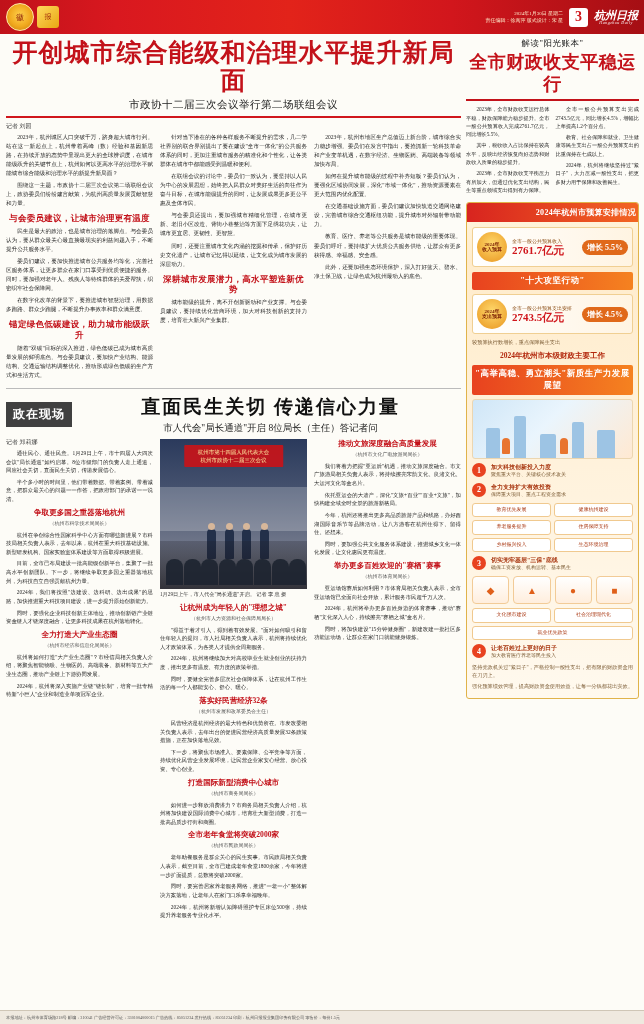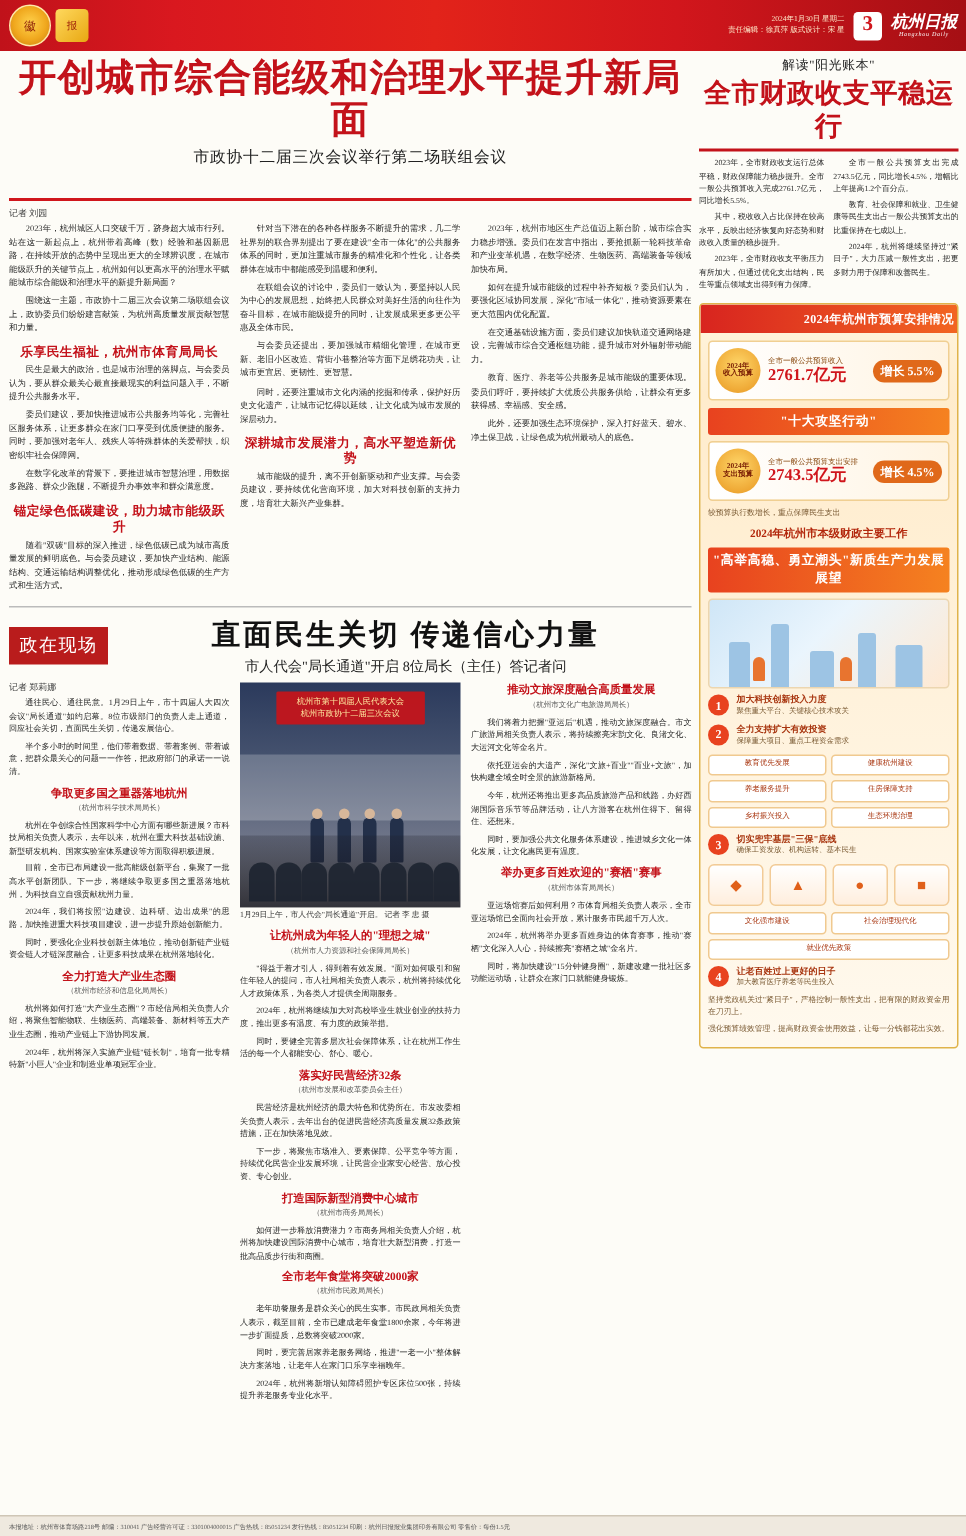--- a/index.html
+++ b/index.html
@@ -49,21 +49,21 @@
   .mh-paper{font-size:11px;font-weight:bold;color:#fff;line-height:1;text-align:center;font-style:italic;}
   .mh-paper small{display:block;font-size:4px;font-weight:normal;letter-spacing:.5px;}
 
   
   .body-wrap{display:flex;height:972px;}
   .left-col{width:466px;padding:5px 5px 0 6px;box-sizing:border-box;position:relative;}
   .right-col{width:178px;padding:4px 5px 0 0;box-sizing:border-box;}
 
   
   .lead-head{
-    text-align:center;border-bottom:2px solid #d0161c;padding-bottom:20px;margin-bottom:4px;
+    text-align:center;border-bottom:2px solid #d0161c;padding-bottom:4px;margin-bottom:4px;
   }
   .lead-title{
     font-size:25px;font-weight:bold;color:#c3121a;letter-spacing:1px;line-height:1.12;
     font-family:"Liberation Serif",serif;
   }
   .lead-sub{font-size:10.5px;color:#222;margin-top:3px;letter-spacing:.5px;}
 
   .byline{font-size:6px;color:#444;margin:3px 0 2px;}
 
   .cols3{display:flex;gap:7px;}
@@ -75,21 +75,21 @@
   .subhead{
     font-size:8.5px;font-weight:bold;color:#111;text-align:center;margin:5px 0 3px;
     letter-spacing:.3px;line-height:1.25;
   }
   .subhead.red{color:#c3121a;}
 
   
   .feature{margin-top:5px;border-top:1px solid #bbb;padding-top:5px;}
   .feat-top{display:flex;align-items:center;gap:8px;}
   .feat-tag{
-    background:#b91c1c;color:#fff;font-size:12px;font-weight:normal;
+    background:#404040;color:#fff;font-size:12px;font-weight:bold;
     padding:4px 7px;letter-spacing:1px;white-space:nowrap;flex:none;
   }
   .feat-titles{flex:1;text-align:center;}
   .feat-title{font-size:19px;font-weight:bold;letter-spacing:2px;color:#111;}
   .feat-sub{font-size:9.5px;color:#222;margin-top:2px;}
 
   
   .photo{
     position:relative;width:100%;height:150px;margin:4px 0 2px;
     background:linear-gradient(180deg,#2b3a5c 0%,#46536f 35%,#6d7488 68%,#8e8e92 100%);
@@ -227,21 +227,21 @@
       <div class="lead-head">
         <div class="lead-title">开创城市综合能级和治理水平提升新局面</div>
         <div class="lead-sub">市政协十二届三次会议举行第二场联组会议</div>
       </div>
       <div class="byline">记者  刘园</div>
 
       <div class="cols3">
         <div class="col">
           <p>2023年，杭州城区人口突破千万，跻身超大城市行列。站在这一新起点上，杭州带着高峰（数）经验和基因新思路，在持续开放的态势中呈现出更大的全球辨识度，在城市能级跃升的关键节点上，杭州如何以更高水平的治理水平赋能城市综合能级和治理水平的新提升新局面？</p>
           <p>围绕这一主题，市政协十二届三次会议第二场联组会议上，政协委员们纷纷建言献策，为杭州高质量发展贡献智慧和力量。</p>
-          <div class="subhead red">乐享民生福祉，杭州市体育局局长</div>
+          <div class="subhead red">与会委员建议，让城市治理更有温度</div>
           <p>民生是最大的政治，也是城市治理的落脚点。与会委员认为，要从群众最关心最直接最现实的利益问题入手，不断提升公共服务水平。</p>
           <p>委员们建议，要加快推进城市公共服务均等化，完善社区服务体系，让更多群众在家门口享受到优质便捷的服务。同时，要加强对老年人、残疾人等特殊群体的关爱帮扶，织密织牢社会保障网。</p>
           <p>在数字化改革的背景下，要推进城市智慧治理，用数据多跑路、群众少跑腿，不断提升办事效率和群众满意度。</p>
           <div class="subhead red">锚定绿色低碳建设，助力城市能级跃升</div>
           <p>随着"双碳"目标的深入推进，绿色低碳已成为城市高质量发展的鲜明底色。与会委员建议，要加快产业结构、能源结构、交通运输结构调整优化，推动形成绿色低碳的生产方式和生活方式。</p>
         </div>
         <div class="col">
           <p>针对当下潜在的各种各样服务不断提升的需求，几二学社界别的联合界别提出了要在建设"全市一体化"的公共服务体系的同时，更加注重城市服务的精准化和个性化，让各类群体在城市中都能感受到温暖和便利。</p>
           <p>在联组会议的讨论中，委员们一致认为，要坚持以人民为中心的发展思想，始终把人民群众对美好生活的向往作为奋斗目标，在城市能级提升的同时，让发展成果更多更公平惠及全体市民。</p>
           <p>与会委员还提出，要加强城市精细化管理，在城市更新、老旧小区改造、背街小巷整治等方面下足绣花功夫，让城市更宜居、更韧性、更智慧。</p>

